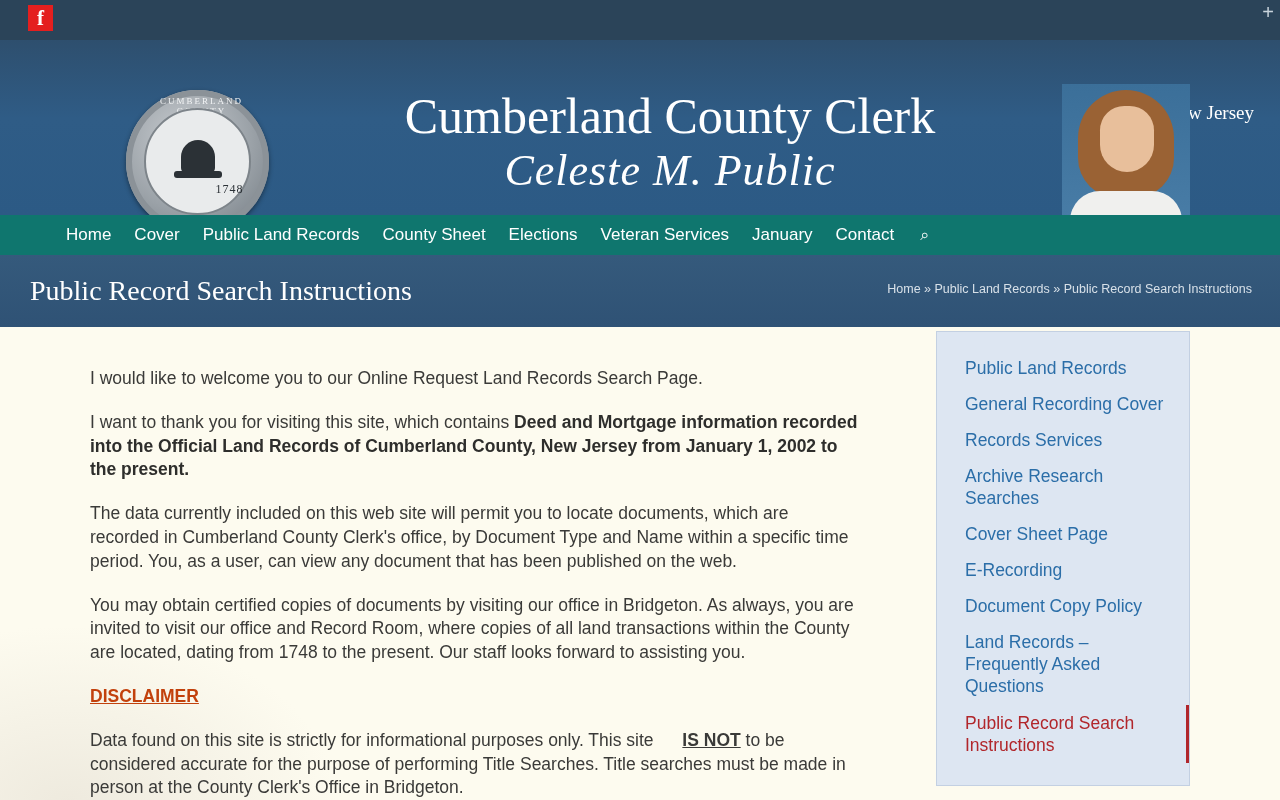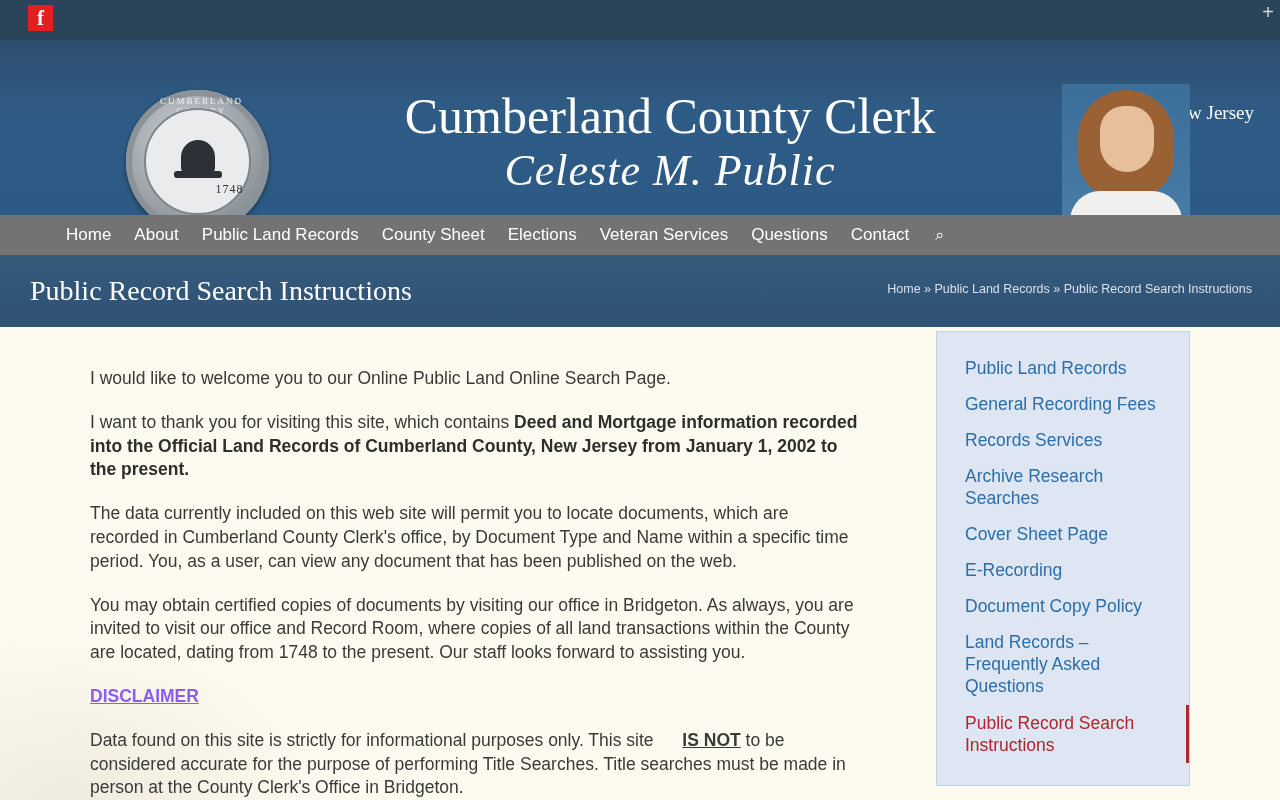--- a/index.html
+++ b/index.html
@@ -176,21 +176,21 @@
     bottom: 0;
     width: 112px;
     height: 48px;
     border-radius: 30px 30px 0 0;
     background: #f0f0ee;
   }
 
   
   .nav {
     height: 40px;
-    background: #737373;
+    background: #0f766e;
     display: flex;
     align-items: center;
     padding-left: 66px;
     box-sizing: border-box;
   }
   .nav-item {
     color: #ffffff;
     font-size: 17px;
     margin-right: 23px;
     white-space: nowrap;
@@ -247,21 +247,21 @@
     width: 770px;
     color: #3a3a38;
     font-size: 17.5px;
     line-height: 1.36;
   }
   .article p { margin: 0 0 20px 0; }
   .article b { font-weight: bold; color: #2e2e2c; }
   .disclaimer-head {
     font-weight: bold;
     text-decoration: underline;
-    color: #8b5cf6;
+    color: #c2410c;
     margin: 0 0 20px 0;
     font-size: 17.5px;
   }
   .u-bold { font-weight: bold; text-decoration: underline; margin-left: 24px; }
 
   .sidebar {
     position: absolute;
     right: 90px;
     top: 4px;
     width: 254px;
@@ -308,49 +308,49 @@
 
   <div class="portrait">
     <div class="hair"></div>
     <div class="face"></div>
     <div class="body"></div>
   </div>
 </div>
 
 <div class="nav">
   <div class="nav-item">Home</div>
-  <div class="nav-item">About</div>
+  <div class="nav-item">Cover</div>
   <div class="nav-item">Public Land Records</div>
   <div class="nav-item">County Sheet</div>
   <div class="nav-item">Elections</div>
   <div class="nav-item">Veteran Services</div>
-  <div class="nav-item">Questions</div>
+  <div class="nav-item">January</div>
   <div class="nav-item">Contact</div>
   <div class="nav-search">⌕</div>
 </div>
 
 <div class="page-head">
   <div class="page-title">Public Record Search Instructions</div>
 </div>
 <div class="crumbs">Home » Public Land Records » Public Record Search Instructions</div>
 
 <div class="content">
 
   <div class="article">
-    <p>I would like to welcome you to our Online Public Land Online Search Page.</p>
+    <p>I would like to welcome you to our Online Request Land Records Search Page.</p>
     <p><span>I want to thank you for visiting this site, which contains </span><b>Deed and Mortgage information recorded into the Official Land Records of Cumberland County, New Jersey from January 1, 2002 to the present.</b></p>
     <p>The data currently included on this web site will permit you to locate documents, which are recorded in Cumberland County Clerk's office, by Document Type and Name within a specific time period. You, as a user, can view any document that has been published on the web.</p>
     <p>You may obtain certified copies of documents by visiting our office in Bridgeton.  As always, you are invited to visit our office and Record Room, where copies of all land transactions within the County are located, dating from 1748 to the present. Our staff looks forward to assisting you.</p>
     <p class="disclaimer-head">DISCLAIMER</p>
     <p><span>Data found on this site is strictly for informational purposes only. This site </span><span class="u-bold">IS NOT</span><span> to be considered accurate for the purpose of performing Title Searches. Title searches must be made in person at the County Clerk's Office in Bridgeton.</span></p>
   </div>
 
   <div class="sidebar">
     <div class="side-item">Public Land Records</div>
-    <div class="side-item">General Recording Fees</div>
+    <div class="side-item">General Recording Cover</div>
     <div class="side-item">Records Services</div>
     <div class="side-item">Archive Research Searches</div>
     <div class="side-item">Cover Sheet Page</div>
     <div class="side-item">E-Recording</div>
     <div class="side-item">Document Copy Policy</div>
     <div class="side-item">Land Records – Frequently Asked Questions</div>
     <div class="side-item active">Public Record Search Instructions</div>
   </div>
 
 </div>

